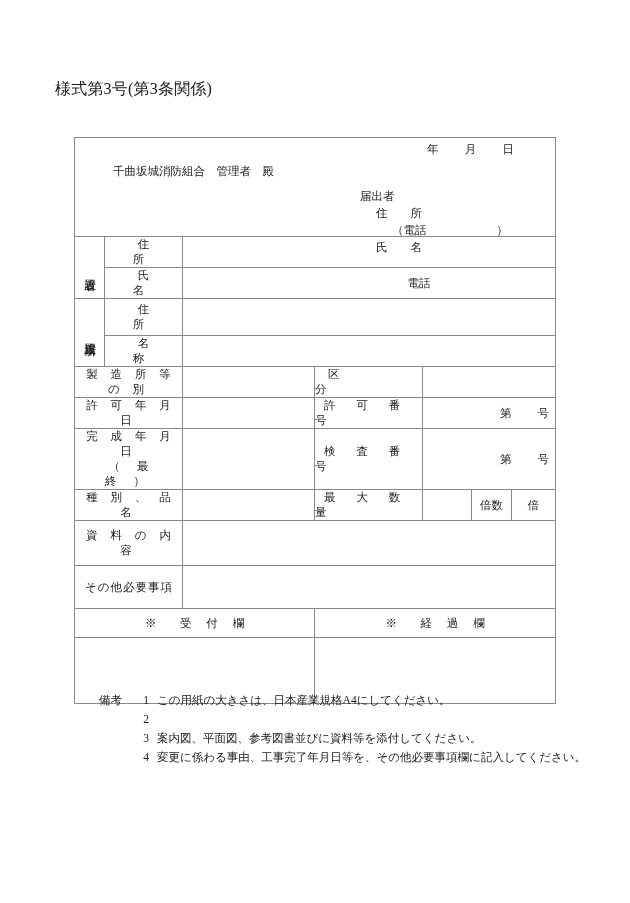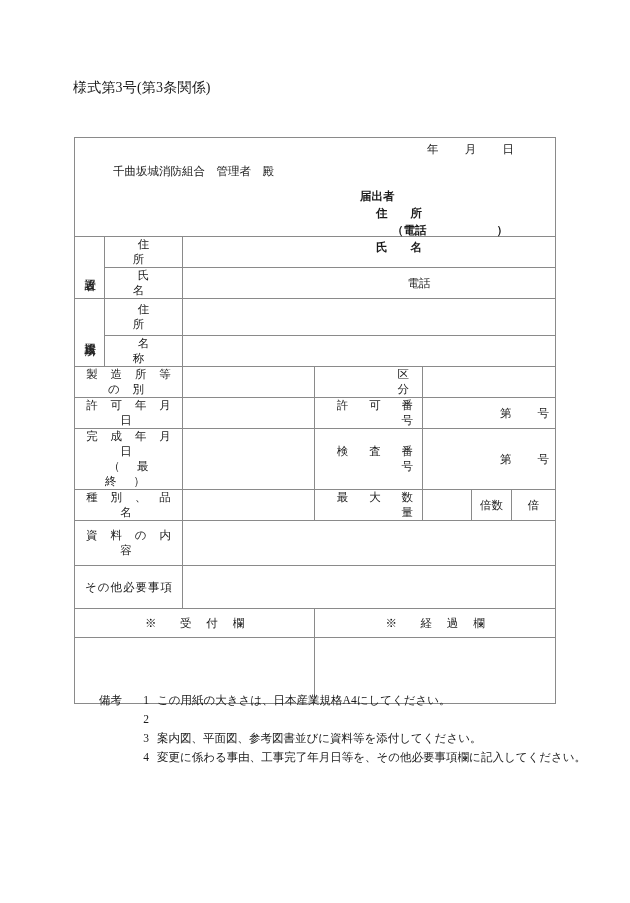--- a/index.html
+++ b/index.html
@@ -17,23 +17,23 @@
   }
 
   .page {
     position: absolute;
     inset: 0;
   }
 
   
   .form-number {
     position: absolute;
-    left: 73px;
+    left: 55px;
     top: 79px;
-    font-size: 14px;
+    font-size: 16px;
     letter-spacing: 0.2px;
     white-space: nowrap;
   }
 
   
   .doc-title {
     position: absolute;
     left: 0;
     right: 0;
     top: 101px;
@@ -83,21 +83,20 @@
     font-size: 11.5px;
     white-space: nowrap;
   }
   .hdr-filer {
     position: absolute;
     left: 285px;
     top: 50px;
     font-size: 11.5px;
     line-height: 17px;
     white-space: nowrap;
-    font-weight: bold;
   }
   .ind1 { display: inline-block; width: 16px; }
   .ind2 { display: inline-block; width: 32px; }
   .tel-paren { display: inline-block; width: 70px; }
 
   
   .vlabel {
     width: 30px;
     text-align: center;
   }
@@ -149,21 +148,21 @@
   }
   .wlabel.tight { letter-spacing: 1px; text-indent: 1px; }
   .wlabel .sub2 {
     display: block;
     letter-spacing: 7px;
     text-indent: 7px;
   }
 
   .mlabel {
     width: 108px;
-    text-align: right;
+    text-align: left;
     font-size: 11.5px;
     letter-spacing: 9px;
     text-indent: 9px;
   }
   .mlabel.sp-wide { letter-spacing: 13px; text-indent: 13px; }
 
   .r-mid { height: 31px; }
   .r-mid2 { height: 31px; }
 
   .num-field {

